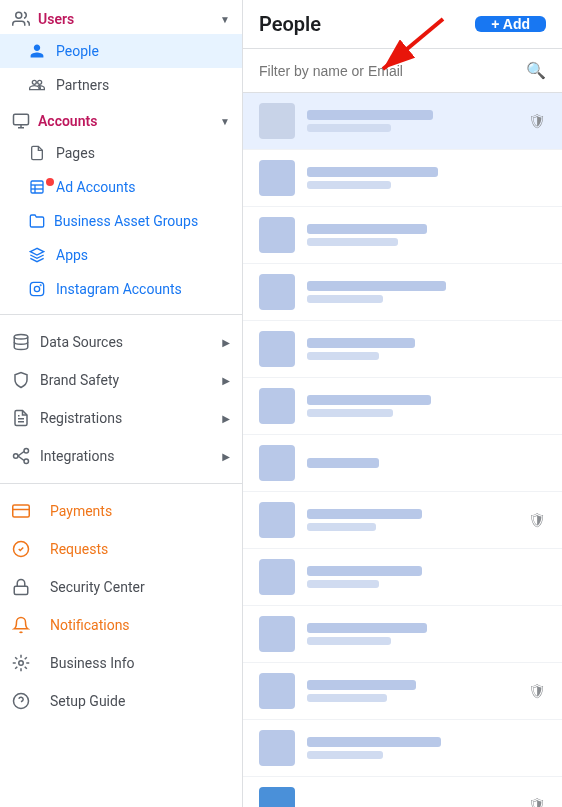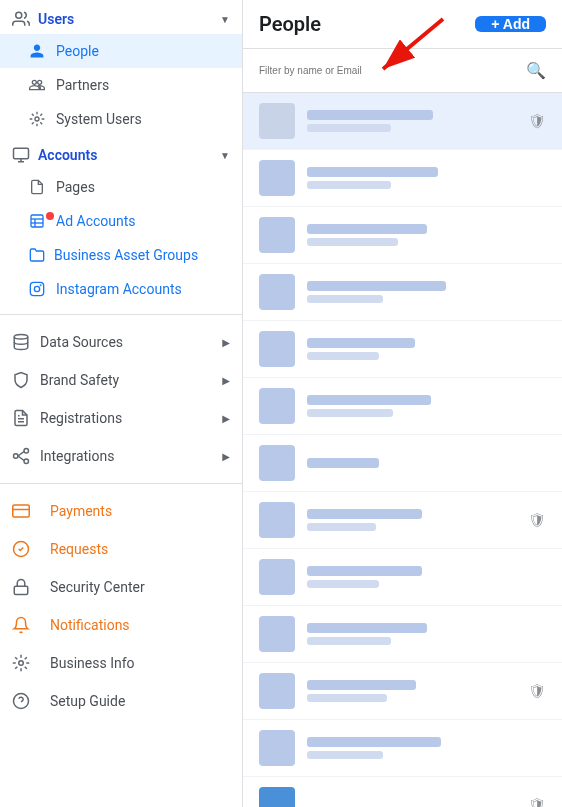--- a/index.html
+++ b/index.html
@@ -2,21 +2,21 @@
 <html><head>
   <meta charset="utf-8">
   <style>
     * { box-sizing: border-box; margin: 0; padding: 0; }
     body { font-family: -apple-system, BlinkMacSystemFont, 'Segoe UI', Roboto, Arial, sans-serif; font-size: 14px; color: #1c1e21; background: #fff; display: flex; height: 807px; width: 562px; overflow: hidden; }
 
     
     .sidebar { width: 243px; min-width: 243px; border-right: 1px solid #dddfe2; overflow-y: auto; background: #fff; }
 
     .sidebar-section-header { display: flex; align-items: center; justify-content: space-between; padding: 10px 12px 6px 12px; cursor: pointer; }
-    .sidebar-section-header span { font-weight: 600; font-size: 14px; color: #1d4ed8; display: flex; align-items: center; gap: 8px; }
+    .sidebar-section-header span { font-weight: 600; font-size: 14px; color: #be185d; display: flex; align-items: center; gap: 8px; }
     .sidebar-section-header .chevron { font-size: 10px; color: #606770; }
 
     .sidebar-item { display: flex; align-items: center; padding: 8px 12px 8px 28px; cursor: pointer; color: #4b4f56; gap: 10px; font-size: 14px; position: relative; }
     .sidebar-item.active { background: #e7f3ff; color: #1877f2; }
     .sidebar-item.active .item-icon { color: #1877f2; }
     .sidebar-item .item-icon { width: 18px; height: 18px; display: flex; align-items: center; justify-content: center; color: #606770; flex-shrink: 0; }
     .sidebar-item .red-dot { width: 8px; height: 8px; background: #fa3e3e; border-radius: 50%; position: absolute; left: 46px; top: 8px; }
 
     .sidebar-item-with-arrow { display: flex; align-items: center; padding: 10px 12px; cursor: pointer; color: #4b4f56; gap: 10px; font-size: 14px; }
     .sidebar-item-with-arrow .item-icon { width: 18px; height: 18px; display: flex; align-items: center; justify-content: center; color: #606770; flex-shrink: 0; }
@@ -30,21 +30,21 @@
     .sidebar-bottom-item.gray .item-icon { color: #606770; }
 
     
     .main-content { flex: 1; display: flex; flex-direction: column; overflow: hidden; }
 
     .main-header { display: flex; align-items: center; justify-content: space-between; padding: 12px 16px; border-bottom: 1px solid #dddfe2; }
     .main-header h1 { font-size: 20px; font-weight: 600; color: #1c1e21; }
     .add-button { background: #1877f2; color: #fff; border: none; border-radius: 6px; padding: 0 16px; font-size: 14px; font-weight: 600; cursor: pointer; display: flex; align-items: center; gap: 6px; }
 
     .filter-bar { padding: 12px 16px; border-bottom: 1px solid #dddfe2; display: flex; align-items: center; justify-content: space-between; }
-    .filter-input { border: none; outline: none; font-size: 10px; color: #6d28d9; flex: 1; background: transparent; }
+    .filter-input { border: none; outline: none; font-size: 14px; color: #6d28d9; flex: 1; background: transparent; }
     .search-icon { color: #8a8d91; font-size: 16px; cursor: pointer; }
 
     .people-list { flex: 1; overflow-y: auto; }
     .person-row { display: flex; align-items: center; padding: 10px 16px; border-bottom: 1px solid #f0f2f5; gap: 12px; min-height: 52px; }
     .person-row.highlighted { background: #e8f0fe; }
     .person-avatar { width: 36px; height: 36px; border-radius: 4px; background: #c8d3e8; flex-shrink: 0; }
     .person-info { flex: 1; display: flex; flex-direction: column; gap: 4px; }
     .person-name-bar { height: 10px; border-radius: 3px; background: #b8c8e8; }
     .person-detail-bar { height: 8px; border-radius: 3px; background: #d0dbf0; }
     .person-shield { color: #8a8d91; font-size: 14px; margin-left: auto; }
@@ -81,29 +81,20 @@
 
   <div class="sidebar-item">
     <div class="item-icon">
       <svg width="16" height="16" viewBox="0 0 24 24" fill="none" stroke="currentColor" stroke-width="2">
         <path d="M16 11c1.66 0 2.99-1.34 2.99-3S17.66 5 16 5c-1.66 0-3 1.34-3 3s1.34 3 3 3zm-8 0c1.66 0 2.99-1.34 2.99-3S9.66 5 8 5C6.34 5 5 6.34 5 8s1.34 3 3 3zm0 2c-2.33 0-7 1.17-7 3.5V19h14v-2.5c0-2.33-4.67-3.5-7-3.5zm8 0c-.29 0-.62.02-.97.05 1.16.84 1.97 1.97 1.97 3.45V19h6v-2.5c0-2.33-4.67-3.5-7-3.5z"></path>
       </svg>
     </div>
     <span>Partners</span>
   </div>
 
-  <div class="sidebar-item">
-    <div class="item-icon">
-      <svg width="16" height="16" viewBox="0 0 24 24" fill="none" stroke="currentColor" stroke-width="2">
-        <circle cx="12" cy="12" r="3"></circle>
-        <path d="M12 1v4M12 19v4M4.22 4.22l2.83 2.83M16.95 16.95l2.83 2.83M1 12h4M19 12h4M4.22 19.78l2.83-2.83M16.95 7.05l2.83-2.83"></path>
-      </svg>
-    </div>
-    <span>System Users</span>
-  </div>
 
   <div class="sidebar-section-header">
     <span>
       <svg width="18" height="18" viewBox="0 0 24 24" fill="none" stroke="#606770" stroke-width="2">
         <rect x="2" y="3" width="20" height="14" rx="2" ry="2"></rect>
         <line x1="8" y1="21" x2="16" y2="21"></line>
         <line x1="12" y1="17" x2="12" y2="21"></line>
       </svg>
       <span>Accounts</span>
     </span>
@@ -135,20 +126,30 @@
 
   <div class="sidebar-item" style="color:#1877f2;gap:8px;">
     <div class="item-icon" style="color:#1877f2;">
       <svg width="16" height="16" viewBox="0 0 24 24" fill="none" stroke="currentColor" stroke-width="2">
         <path d="M22 19a2 2 0 0 1-2 2H4a2 2 0 0 1-2-2V5a2 2 0 0 1 2-2h5l2 3h9a2 2 0 0 1 2 2z"></path>
       </svg>
     </div>
     <span>Business Asset Groups</span>
   </div>
 
+  <div class="sidebar-item" style="color:#1877f2;">
+    <div class="item-icon" style="color:#1877f2;">
+      <svg width="16" height="16" viewBox="0 0 24 24" fill="none" stroke="currentColor" stroke-width="2">
+        <polygon points="12 2 2 7 12 12 22 7 12 2"></polygon>
+        <polyline points="2 17 12 22 22 17"></polyline>
+        <polyline points="2 12 12 17 22 12"></polyline>
+      </svg>
+    </div>
+    <span>Apps</span>
+  </div>
 
   <div class="sidebar-item" style="color:#1877f2;">
     <div class="item-icon" style="color:#1877f2;">
       <svg width="16" height="16" viewBox="0 0 24 24" fill="none" stroke="currentColor" stroke-width="2">
         <rect x="2" y="2" width="20" height="20" rx="5" ry="5"></rect>
         <circle cx="12" cy="12" r="4"></circle>
         <circle cx="17.5" cy="6.5" r="0.5" fill="currentColor"></circle>
       </svg>
     </div>
     <span>Instagram Accounts</span>

